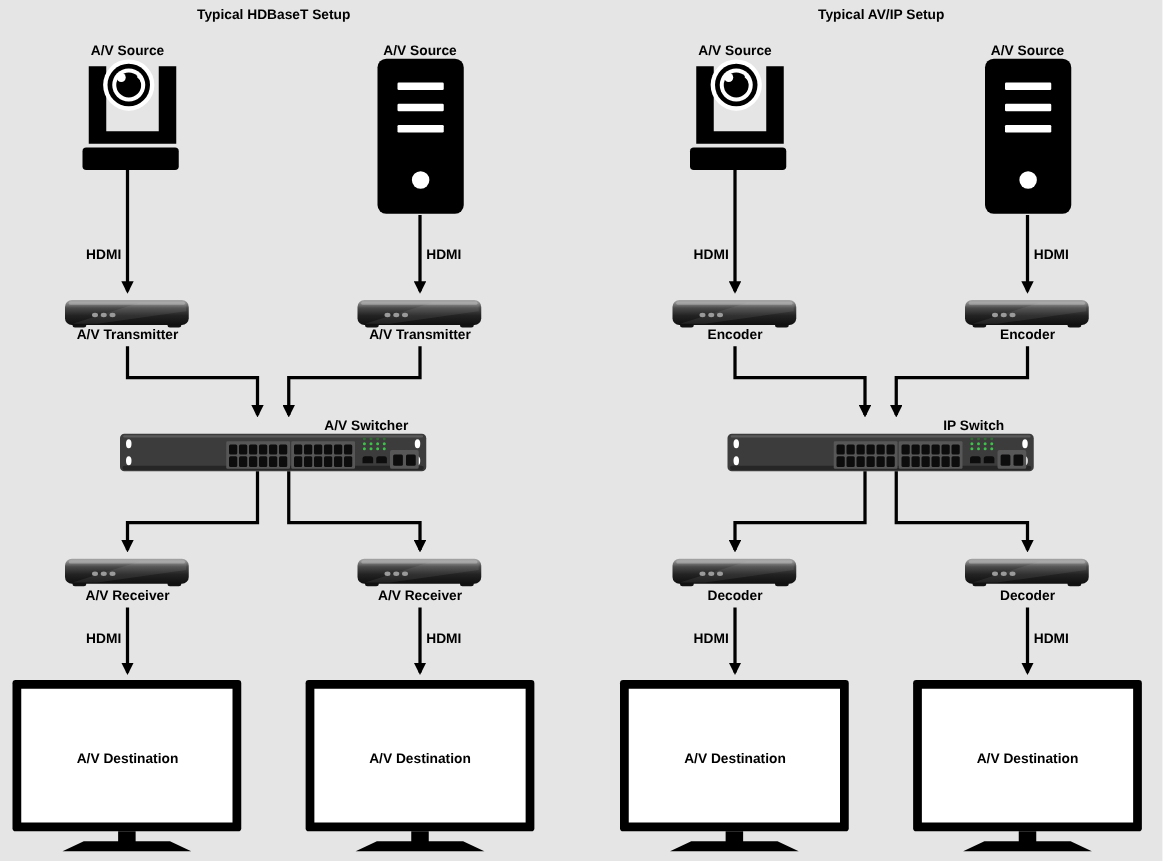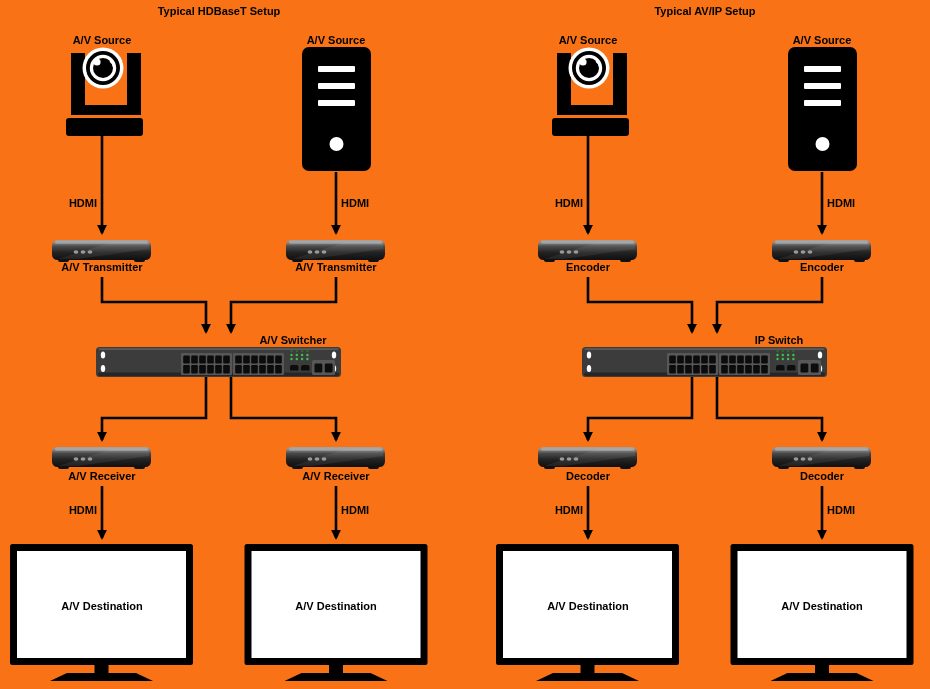--- a/index.html
+++ b/index.html
@@ -1,16 +1,16 @@
 <!DOCTYPE html>
 <html><head>
 <meta charset="utf-8">
 <style>
   html,body{margin:0;padding:0;background:#ffffff;}
-  .canvas{position:relative;width:930px;height:689px;background:#f97316;overflow:hidden;
+  .canvas{position:relative;width:930px;height:689px;background:#e5e5e5;overflow:hidden;
           font-family:"Liberation Sans",sans-serif;}
   svg{display:block;}
   text{font-family:"Liberation Sans",sans-serif;font-weight:bold;fill:#000;font-size:11px;}
   .title-text{font-size:11px;}
   .conn{stroke:#000;stroke-width:2.6;fill:none;}
 </style>
 </head>
 <body>
 
 <div class="canvas">

